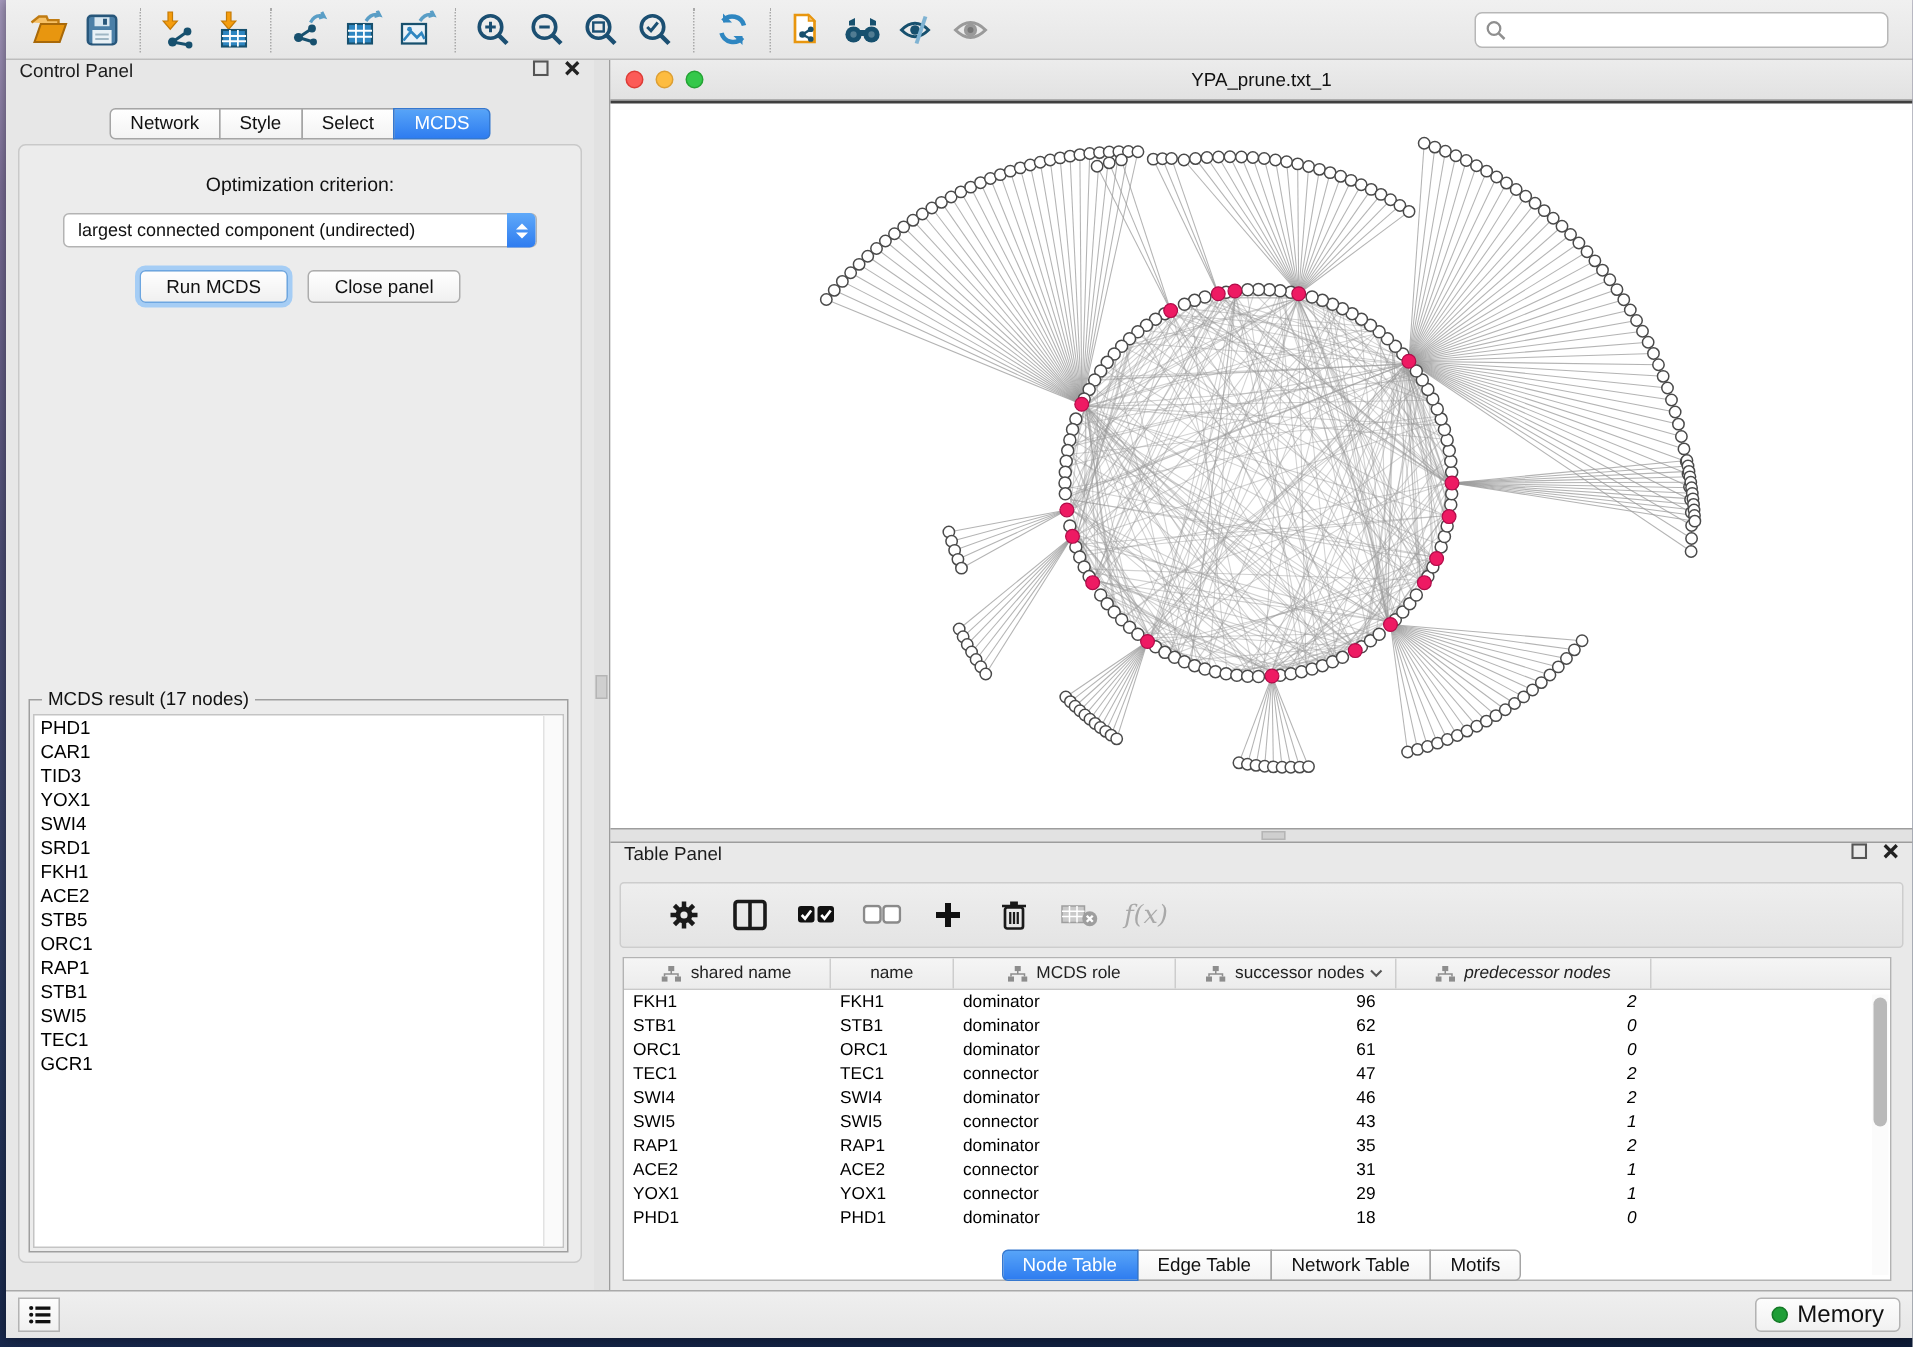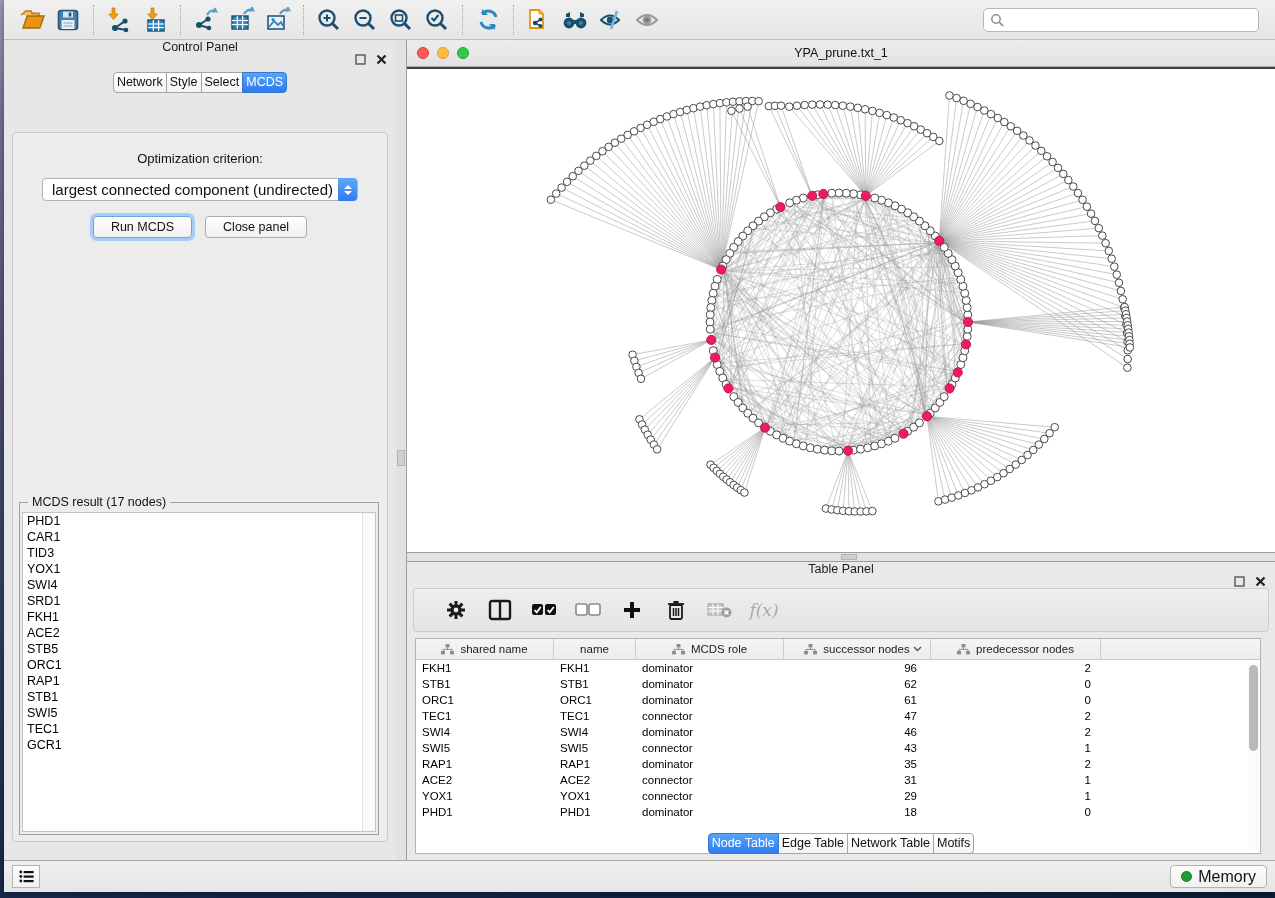--- a/index.html
+++ b/index.html
@@ -20,38 +20,38 @@
     border-radius:4px; }
   .tb-sep { width:0; height:30px; border-left:1px dotted #a9a9a9; margin:0 7px; }
   .search-wrap { margin-left:auto; margin-right:6px; position:relative; }
   .search-wrap input { width:276px; height:24px; border:1px solid #b7b7b7; border-radius:5px;
     background:#fff; padding:0 8px 0 26px; font-size:12px; outline:none; }
   .search-glyph { position:absolute; left:7px; top:5px; }
 
   
   .control-panel { position:absolute; left:0; top:40px; width:392px; bottom:32px;
     background:#e7e7e7; }
-  .panel-titlebar { height:26px; display:flex; align-items:center; padding:0 9px;flex-direction:column; }
+  .panel-titlebar { height:26px; display:flex; align-items:flex-start; padding:0 9px; }
   .panel-title { font-size:12.5px; color:#1c1c1c; }
   .panel-icons { margin-left:auto; display:flex; gap:10px; align-items:center; }
 
   .seg-row { display:flex; justify-content:center; margin-top:6px; }
   .seg { display:flex; }
-  .seg .seg-item { height:21px; line-height:19px; padding:0 3px; font-size:12.5px; color:#111;
+  .seg .seg-item { height:21px; line-height:19px; padding:0 13px; font-size:12.5px; color:#111;
     background:linear-gradient(#ffffff,#f3f3f3); border:1px solid #a5a5a5; margin-left:-1px;
     position:relative; text-align:left; }
   .seg .seg-item:first-child { border-radius:4px 0 0 4px; margin-left:0; }
   .seg .seg-item:last-child { border-radius:0 4px 4px 0; }
   .seg .seg-item.sel { background:linear-gradient(#57a4f8,#2e7cf0); color:#fff; border-color:#3578cf; z-index:1; }
 
   .cp-inset { position:absolute; left:8px; top:56px; right:8px; bottom:18px;
-    background:#ececec; border:1px solid #c9c9c9; border-radius:5px;margin-top:36px; }
+    background:#ececec; border:1px solid #c9c9c9; border-radius:5px; }
   .opt-label { text-align:center; font-size:13px; color:#111; margin-top:18px; }
   .select-box { position:relative; margin:12px auto 0; width:316px; height:23px; background:#fff;
-    border:1px solid #b3b3b3; border-radius:4px; font-size:15px; line-height:21px;
+    border:1px solid #b3b3b3; border-radius:4px; font-size:12px; line-height:21px;
     padding-left:9px; color:#111; }
   .select-stepper { position:absolute; right:0; top:-1px; width:19px; height:23px; border-radius:0 4px 4px 0;
     background:linear-gradient(#5fa9f9,#2e7cf0); display:flex; flex-direction:column;
     align-items:center; justify-content:center; gap:2px; }
   .select-stepper i { width:0; height:0; border-left:4px solid transparent; border-right:4px solid transparent; }
   .select-stepper i.up  { border-bottom:4px solid #fff; }
   .select-stepper i.dn  { border-top:4px solid #fff; }
   .btn-row { display:flex; justify-content:center; gap:13px; margin-top:15px; }
   .push-btn { height:22px; padding:0 17px; font-size:12.5px; color:#111;
     background:linear-gradient(#ffffff,#f0f0f0); border:1px solid #adadad; border-radius:4px; }
@@ -101,21 +101,21 @@
   .grid { position:absolute; left:8px; right:14px; top:76px; height:216px; background:#fff;
     border:1px solid #b3b3b3; font-size:11.5px; }
   .grid-head { display:flex; height:21px; background:linear-gradient(#f5f5f5,#ececec);
     border-bottom:1px solid #c9c9c9; color:#222; }
   .gh-cell { display:flex; align-items:center; justify-content:center; gap:6px;
     border-right:1px solid #cdcdcd; position:relative; }
   .gh-cell .sort { position:absolute; right:8px; }
   .grid-body .tr { display:flex; height:16px; line-height:16px; color:#000; }
   .td { padding:0 6px; white-space:nowrap; overflow:hidden; }
   .c1 { width:138px; } .c2 { width:82px; } .c3 { width:148px; } .c4 { width:147px; }
-  .c5 { width:170px; } .c6 { flex:1; border-right:none; }
+  .c5 { width:170px;font-style:italic; } .c6 { flex:1; border-right:none; }
   .num { text-align:right; }
   .td.c4 { padding-right:14px; } .td.c5 { padding-right:10px; }
   .grid-scroll { position:absolute; right:1px; top:24px; width:11px; bottom:3px; background:#fbfbfb; }
   .grid-thumb { position:absolute; left:1px; top:2px; width:9px; height:86px; background:#b9b9b9;
     border-radius:5px; }
   .tp-tabs { position:absolute; left:0; right:0; bottom:6px; display:flex; justify-content:center; }
 
   
   .statusbar { position:absolute; left:0; right:0; bottom:0; height:32px;
     background:linear-gradient(#efefef,#e6e6e6); border-top:1px solid #a9a9a9;

